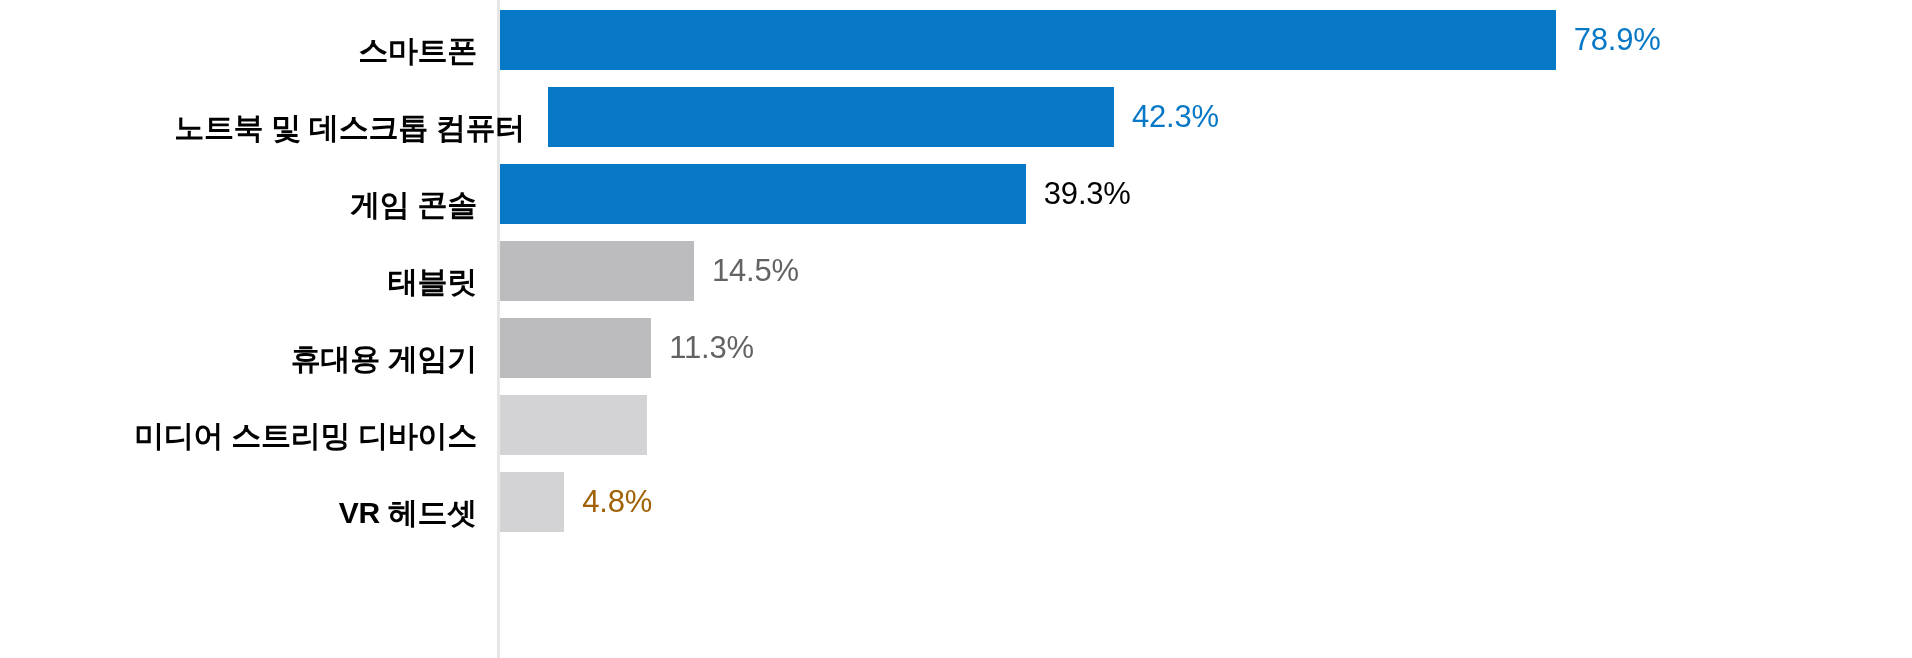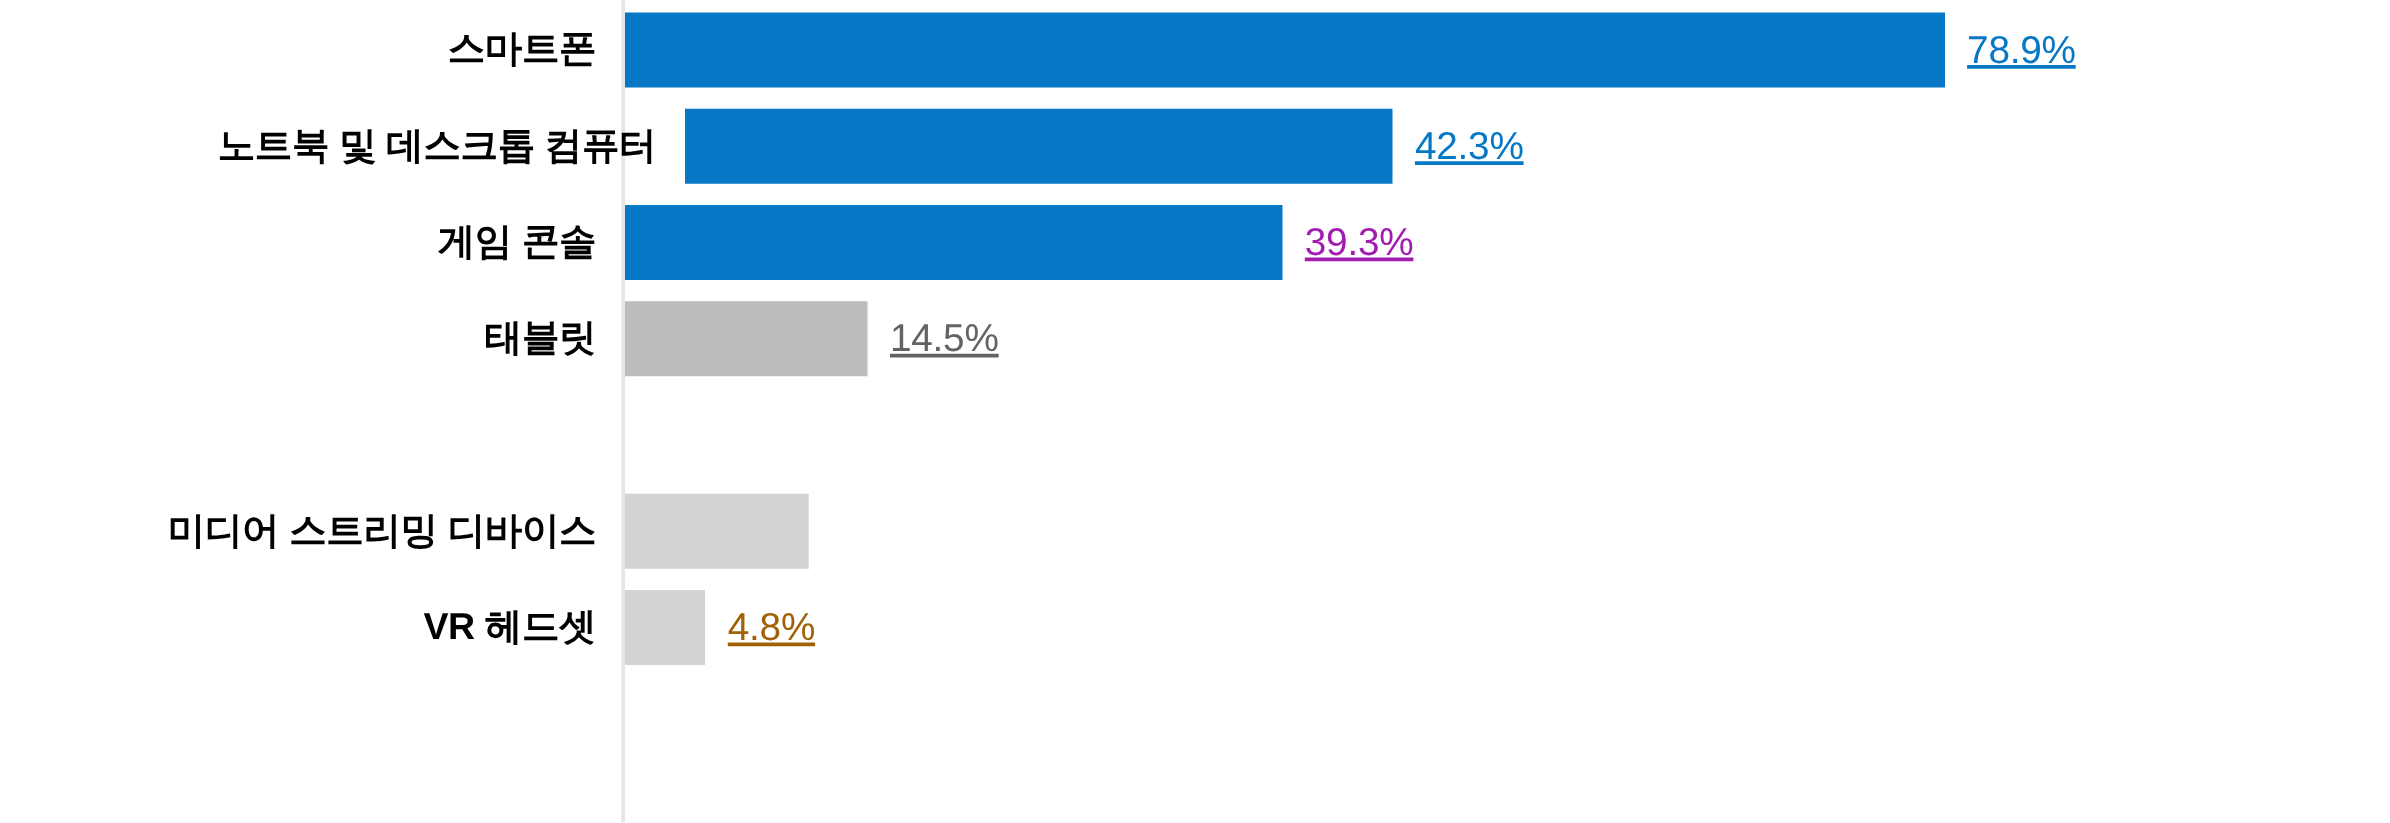--- a/index.html
+++ b/index.html
@@ -42,21 +42,21 @@
   .bar-row {
     position: absolute;
     left: 0;
     width: 1912px;
     height: 77px;
   }
 
   .cat-label {
     position: absolute;
     left: 0px;
-    top: 0;
+    top: 12px;
     width: 480px;
     height: 77px;
     display: flex;
     align-items: center;
     justify-content: flex-end;
     text-align: left;
     font-size: 30px;
     font-weight: bold;
     color: #010101;
     letter-spacing: -0.3px;
@@ -82,21 +82,20 @@
   .value-label {
     position: absolute;
     top: 0;
     height: 77px;
     display: flex;
     align-items: center;
     font-size: 31px;
     font-weight: normal;
     white-space: nowrap;
     letter-spacing: -0.2px;
-    text-decoration: underline;
   }
 </style>
 </head>
 <body>
 
 <div id="chart-root">
   <div id="axis-line" style="left: 497px; background: rgb(230, 230, 230);"></div>
   <div id="plot-area">
       <div class="bar-row" style="top: 1px;">
         <div class="cat-label" style="color: rgb(1, 1, 1); width: 477px;">스마트폰</div>
@@ -110,28 +109,35 @@
         <div class="bar-track" style="left: 500px;">
           <div class="bar" title="노트북 및 데스크톱 컴퓨터 42.3%" style="width: 565.974px; height: 60px; background: rgb(7, 120, 198);"></div>
         </div>
         <div class="value-label" style="left: 1083.97px; color: rgb(7, 120, 198);">42.3%</div>
       </div>
       <div class="bar-row" style="top: 155px;">
         <div class="cat-label" style="color: rgb(1, 1, 1); width: 477px;">게임 콘솔</div>
         <div class="bar-track" style="left: 500px;">
           <div class="bar" title="게임 콘솔 39.3%" style="width: 525.834px; height: 60px; background: rgb(7, 120, 198);"></div>
         </div>
-        <div class="value-label" style="left: 1043.83px; color: #a21caf;">39.3%</div>
+        <div class="value-label" style="left: 1043.83px; color: #000000;">39.3%</div>
       </div>
       <div class="bar-row" style="top: 232px;">
         <div class="cat-label" style="color: rgb(1, 1, 1); width: 477px; padding-left: 48px;">태블릿</div>
         <div class="bar-track" style="left: 500px;">
           <div class="bar" title="태블릿 14.5%" style="width: 194.01px; height: 60px; background: rgb(188, 188, 191);"></div>
         </div>
         <div class="value-label" style="left: 712.01px; color: rgb(99, 99, 99);">14.5%</div>
+      </div>
+      <div class="bar-row" style="top: 309px;">
+        <div class="cat-label" style="color: rgb(1, 1, 1); width: 477px;">휴대용 게임기</div>
+        <div class="bar-track" style="left: 500px;">
+          <div class="bar" title="휴대용 게임기 11.3%" style="width: 151.194px; height: 60px; background: rgb(188, 188, 191);"></div>
+        </div>
+        <div class="value-label" style="left: 669.194px; color: rgb(99, 99, 99);">11.3%</div>
       </div>
       <div class="bar-row" style="top: 386px;">
         <div class="cat-label" style="color: rgb(1, 1, 1); width: 477px; padding-left: 48px;">미디어 스트리밍 디바이스</div>
         <div class="bar-track" style="left: 500px;">
           <div class="bar" title="미디어 스트리밍 디바이스 11.0%" style="width: 147.18px; height: 60px; background: rgb(211, 211, 213);"></div>
         </div>
       </div>
       <div class="bar-row" style="top: 463px;">
         <div class="cat-label" style="color: rgb(1, 1, 1); width: 477px;">VR 헤드셋</div>
         <div class="bar-track" style="left: 500px;">

